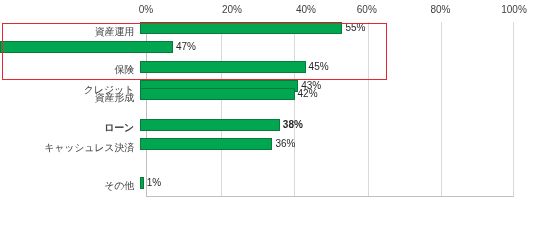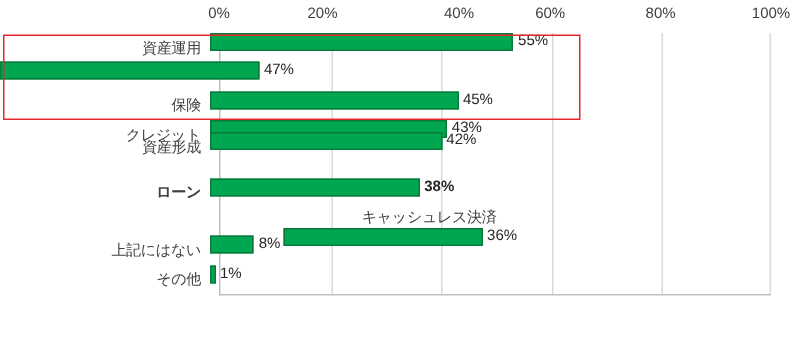--- a/index.html
+++ b/index.html
@@ -99,21 +99,21 @@
     background: #bfbfbf;
   }
 </style>
 </head>
 <body>
 
 <div id="chart-root">
 
   <div>
     <div class="axis-label" style="left:146px;top:4px;">0%</div>
-    <div class="axis-label" style="left:215px;top:4px;">20%</div>
+    <div class="axis-label" style="left:232px;top:4px;">20%</div>
     <div class="axis-label" style="left:306px;top:4px;">40%</div>
     <div class="axis-label" style="left:366.8px;top:4px;">60%</div>
     <div class="axis-label" style="left:440.4px;top:4px;">80%</div>
     <div class="axis-label" style="left:514px;top:4px;">100%</div>
   </div>
 
   <div class="plot-area">
     <div class="gridline" style="left:73.6px;"></div>
     <div class="gridline" style="left:147.2px;"></div>
     <div class="gridline" style="left:220.8px;"></div>
@@ -162,35 +162,28 @@
     </div>
 
     <div class="row" style="top:96.67px;font-weight:bold;">
       <div class="cat-label">ローン</div>
       <div class="bar-wrap">
         <div class="bar" style="width:139.84px;"></div>
         <div class="bar-value">38%</div>
       </div>
     </div>
 
-    <div class="row" style="top:116px;flex-direction:column;">
+    <div class="row" style="top:116px;">
       <div class="cat-label">キャッシュレス決済</div>
       <div class="bar-wrap">
         <div class="bar" style="width:132.48px;"></div>
         <div class="bar-value">36%</div>
       </div>
     </div>
 
-    <div class="row" style="top:135.33px;">
-      <div class="cat-label">上記にはない</div>
-      <div class="bar-wrap">
-        <div class="bar" style="width:29.44px;"></div>
-        <div class="bar-value">8%</div>
-      </div>
-    </div>
 
     <div class="row" style="top:154.67px;">
       <div class="cat-label">その他</div>
       <div class="bar-wrap">
         <div class="bar" style="width:3.68px;"></div>
         <div class="bar-value">1%</div>
       </div>
     </div>
 
   </div>

